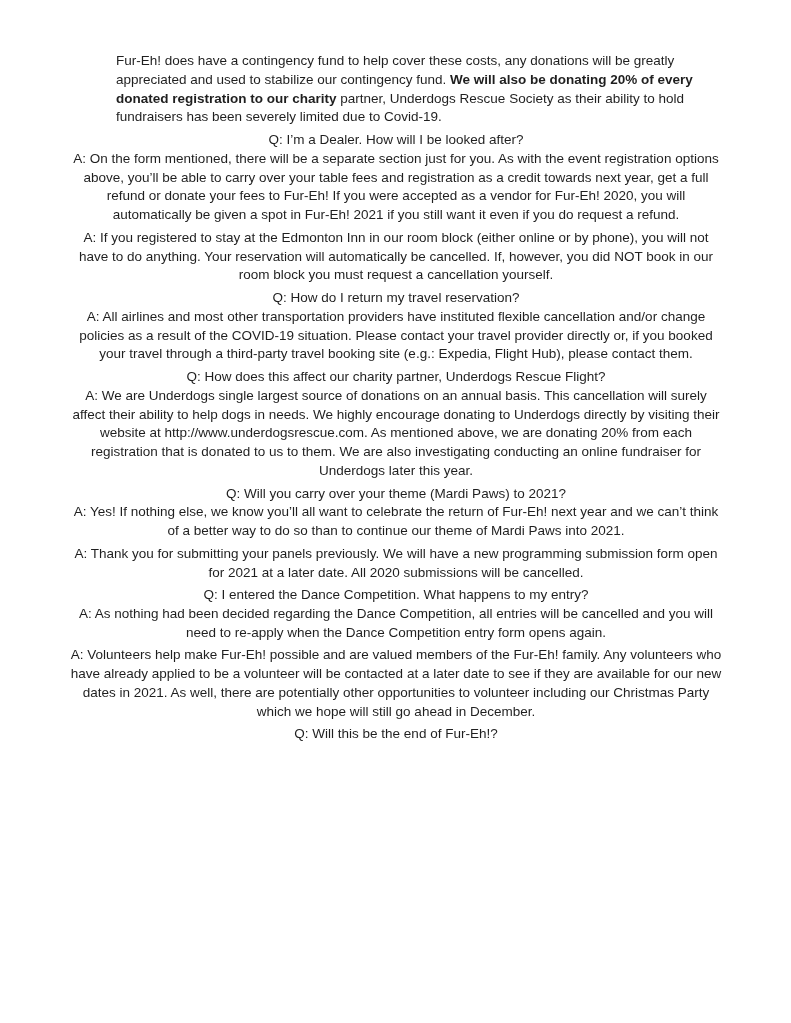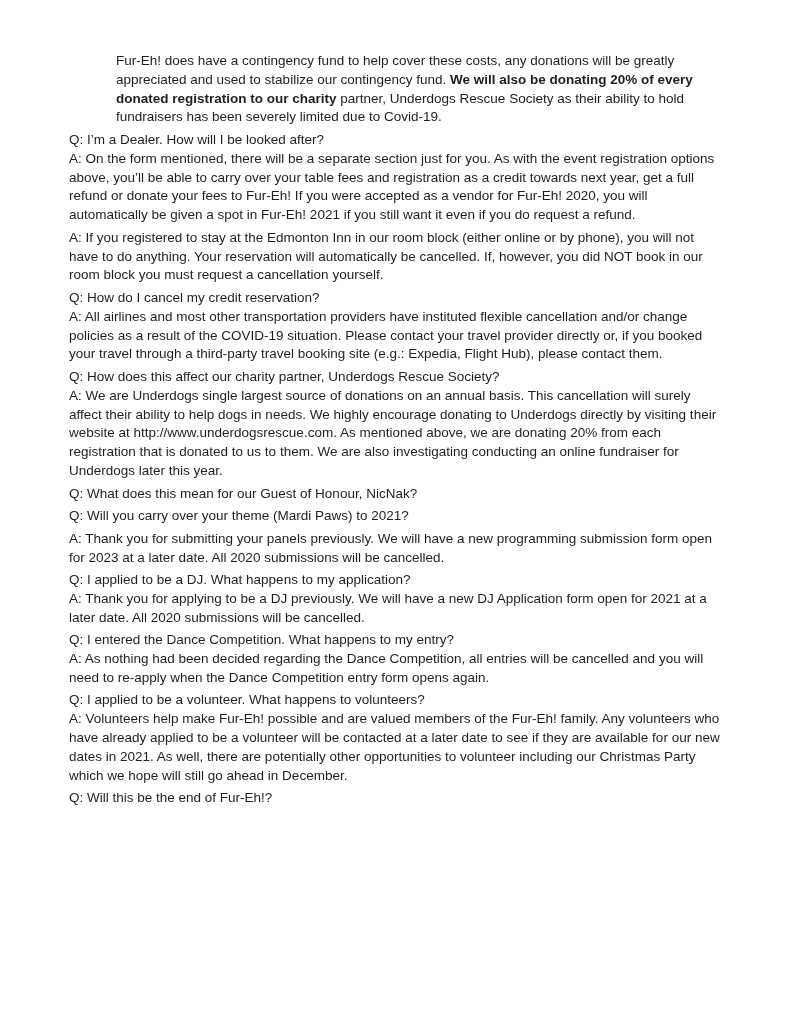--- a/index.html
+++ b/index.html
@@ -22,20 +22,21 @@
     border-radius: 21px;
   }
   .intro {
     margin: 0 0 3.8px 47px;
   }
   .intro .bold {
     font-weight: bold;
   }
   .faq {
     margin: 0 0 3.8px 0;
+    text-align: center;
   }
   .faq-q, .faq-a {
     margin: 0;
   }
 </style>
 </head>
 <body>
 
 <div class="page">
 
@@ -44,53 +45,48 @@
   <div class="faq">
     <div class="faq-q">Q: I’m a Dealer. How will I be looked after?</div>
     <div class="faq-a">A: On the form mentioned, there will be a separate section just for you. As with the event registration options above, you’ll be able to carry over your table fees and registration as a credit towards next year, get a full refund or donate your fees to Fur-Eh! If you were accepted as a vendor for Fur-Eh! 2020, you will automatically be given a spot in Fur-Eh! 2021 if you still want it even if you do request a refund.</div>
   </div>
 
   <div class="faq">
     <div class="faq-a">A: If you registered to stay at the Edmonton Inn in our room block (either online or by phone), you will not have to do anything. Your reservation will automatically be cancelled. If, however, you did NOT book in our room block you must request a cancellation yourself.</div>
   </div>
 
   <div class="faq">
-    <div class="faq-q">Q: How do I cancel my credit reservation?</div>
+    <div class="faq-q">Q: How do I return my travel reservation?</div>
     <div class="faq-a">A: All airlines and most other transportation providers have instituted flexible cancellation and/or change policies as a result of the COVID-19 situation. Please contact your travel provider directly or, if you booked your travel through a third-party travel booking site (e.g.: Expedia, Flight Hub), please contact them.</div>
   </div>
 
   <div class="faq">
-    <div class="faq-q">Q: How does this affect our charity partner, Underdogs Rescue Society?</div>
+    <div class="faq-q">Q: How does this affect our charity partner, Underdogs Rescue Flight?</div>
     <div class="faq-a">A: We are Underdogs single largest source of donations on an annual basis. This cancellation will surely affect their ability to help dogs in needs. We highly encourage donating to Underdogs directly by visiting their website at http://www.underdogsrescue.com. As mentioned above, we are donating 20% from each registration that is donated to us to them. We are also investigating conducting an online fundraiser for Underdogs later this year.</div>
   </div>
 
   <div class="faq">
-    <div class="faq-q">Q: What does this mean for our Guest of Honour, NicNak?</div>
   </div>
 
   <div class="faq">
     <div class="faq-q">Q: Will you carry over your theme (Mardi Paws) to 2021?</div>
+    <div class="faq-a">A: Yes! If nothing else, we know you’ll all want to celebrate the return of Fur-Eh! next year and we can’t think of a better way to do so than to continue our theme of Mardi Paws into 2021.</div>
   </div>
 
   <div class="faq">
-    <div class="faq-a">A: Thank you for submitting your panels previously. We will have a new programming submission form open for 2023 at a later date. All 2020 submissions will be cancelled.</div>
+    <div class="faq-a">A: Thank you for submitting your panels previously. We will have a new programming submission form open for 2021 at a later date. All 2020 submissions will be cancelled.</div>
   </div>
 
-  <div class="faq">
-    <div class="faq-q">Q: I applied to be a DJ. What happens to my application?</div>
-    <div class="faq-a">A: Thank you for applying to be a DJ previously. We will have a new DJ Application form open for 2021 at a later date. All 2020 submissions will be cancelled.</div>
-  </div>
 
   <div class="faq">
     <div class="faq-q">Q: I entered the Dance Competition. What happens to my entry?</div>
     <div class="faq-a">A: As nothing had been decided regarding the Dance Competition, all entries will be cancelled and you will need to re-apply when the Dance Competition entry form opens again.</div>
   </div>
 
   <div class="faq">
-    <div class="faq-q">Q: I applied to be a volunteer. What happens to volunteers?</div>
     <div class="faq-a">A: Volunteers help make Fur-Eh! possible and are valued members of the Fur-Eh! family. Any volunteers who have already applied to be a volunteer will be contacted at a later date to see if they are available for our new dates in 2021. As well, there are potentially other opportunities to volunteer including our Christmas Party which we hope will still go ahead in December.</div>
   </div>
 
   <div class="faq">
     <div class="faq-q">Q: Will this be the end of Fur-Eh!?</div>
   </div>
 
 </div>
 
 </body></html>

